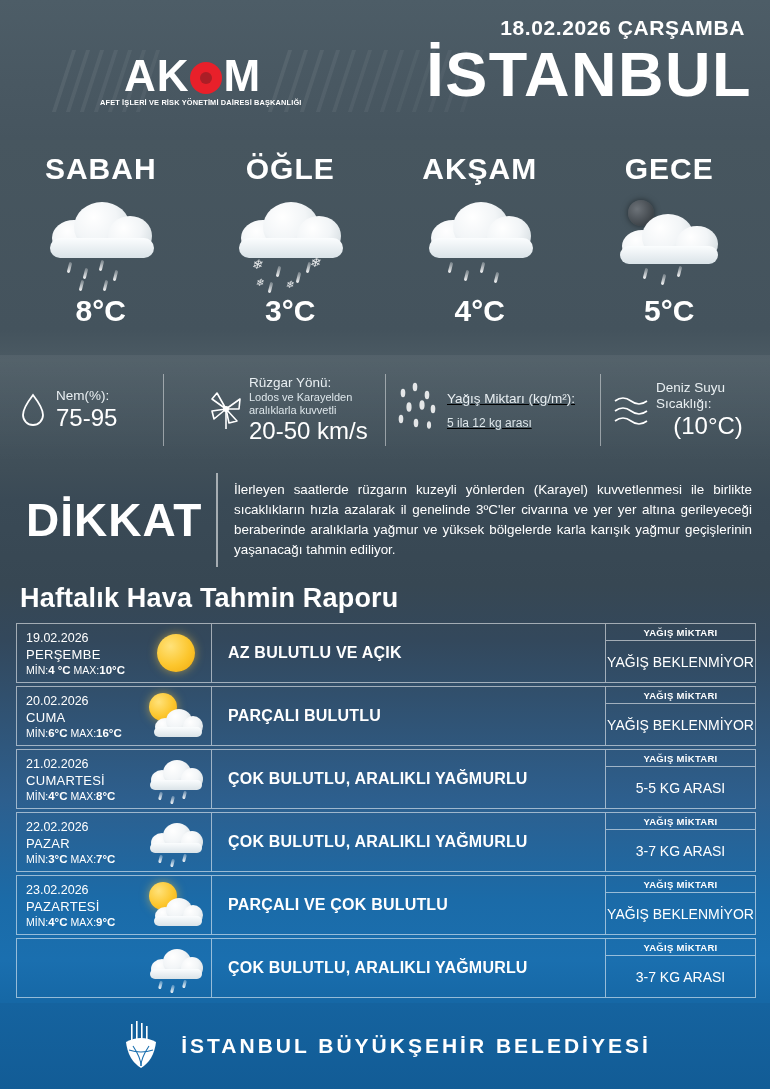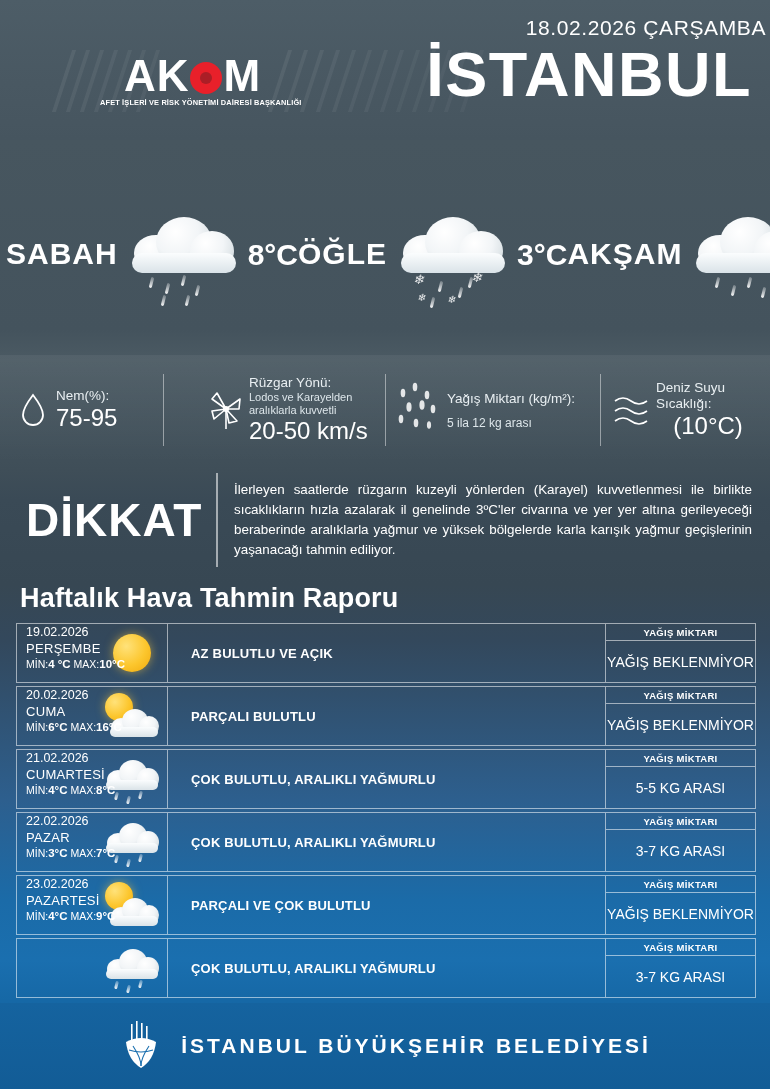--- a/index.html
+++ b/index.html
@@ -67,37 +67,37 @@
     transform:translate(-50%,-50%);
     width:12px; height:12px; border-radius:50%;
     background:rgba(120,30,35,.55);
   }
   .logo-sub {
     font-size:7.4px; font-weight:bold; color:#fff;
     letter-spacing:.15px; margin-top:-2px; white-space:nowrap;
   }
 
   .header-date {
-    position:absolute; right:4px; top:16px;
-    font-size:21px; font-weight:normal; color:#ffffff;
+    position:absolute; right:25px; top:16px;
+    font-size:21px; font-weight:bold; color:#ffffff;
     letter-spacing:.6px;
   }
   .header-city {
     position:absolute; right:18px; top:46px;
     font-size:63px; font-weight:bold; color:#ffffff;
     letter-spacing:1.5px; line-height:56px;
   }
 
   
   .dayparts {
     position:relative; height:215px;
     display:flex; padding:0 6px;
   }
   .daypart {
-    flex:1; display:flex; flex-direction:row;
+    flex:1; display:flex; flex-direction:column;
     align-items:center; padding-top:12px;
   }
   .dp-label {
     font-size:30px; font-weight:bold; color:#fff;
     letter-spacing:1px;
   }
   .dp-icon { height:100px; width:130px; position:relative; margin-top:6px; }
   .dp-temp {
     font-size:30px; font-weight:bold; color:#fff; margin-top:2px;
   }
@@ -147,21 +147,21 @@
     width:1px; height:72px; background:rgba(255,255,255,.45);
   }
   .m-ico { width:46px; display:flex; justify-content:center; flex:0 0 auto; }
   .m-txt { color:#eef3f5; }
   .m-cap { font-size:13.5px; line-height:16px; color:#e9eff2; }
   .m-small { font-size:11px; line-height:13px; color:#dde6ea; }
   .m-big { font-size:24px; line-height:28px; color:#ffffff; }
 
   .metric.humidity { width:163px; }
   .metric.wind { width:222px;padding-left:40px; }
-  .metric.precip { width:215px; }
+  .metric.precip { width:215px;text-decoration:underline; }
   .metric.sea { width:170px; }
 
   
   .dikkat {
     position:relative; height:110px;
     display:flex; align-items:center; padding:0 18px 0 26px;
   }
   .dikkat-title {
     font-size:46px; font-weight:bold; color:#fff;
     letter-spacing:1px; width:190px; flex:0 0 auto;
@@ -178,42 +178,42 @@
   
   .weekly { position:relative; padding:6px 14px 0 16px; }
   .weekly-title {
     font-size:27px; font-weight:bold; color:#fff;
     letter-spacing:.2px; margin:2px 0 9px 4px;
   }
   .wtable { width:740px; border-collapse:separate; border-spacing:0; }
   .wrow { display:flex; margin-bottom:3px; height:60px; }
 
   .c-date {
-    width:152px; position:relative;
+    width:196px; position:relative;
     border:1px solid rgba(255,255,255,.55);
-    display:flex; padding-left:9px;
+    display:flex; align-items:center; padding-left:9px;
     overflow:hidden;
   }
   .c-date-txt { color:#fff; z-index:2; }
   .d-date { font-size:12.5px; line-height:16px; }
   .d-day  { font-size:13px; line-height:17px; letter-spacing:.3px; }
   .d-minmax { font-size:10.5px; line-height:14px; }
   .d-minmax b { font-size:11.5px; }
   .c-date-ico {
     position:absolute; right:6px; top:4px;
     width:62px; height:52px;
   }
 
   .c-desc {
     flex:1; border:1px solid rgba(255,255,255,.55);
     border-left:none;
     display:flex; align-items:center; padding-left:16px;
   }
   .c-desc span {
-    font-size:13px; font-weight:bold; color:#fff; letter-spacing:.2px;margin-left:7px;
+    font-size:16px; font-weight:bold; color:#fff; letter-spacing:.2px;
   }
 
   .c-precip {
     width:150px; display:flex; flex-direction:column;
   }
   .p-head {
     height:18px; border:1px solid rgba(255,255,255,.55);
     border-left:none;
     display:flex; align-items:center; justify-content:center;
     font-size:9.5px; font-weight:bold; color:#fff; letter-spacing:.3px;

